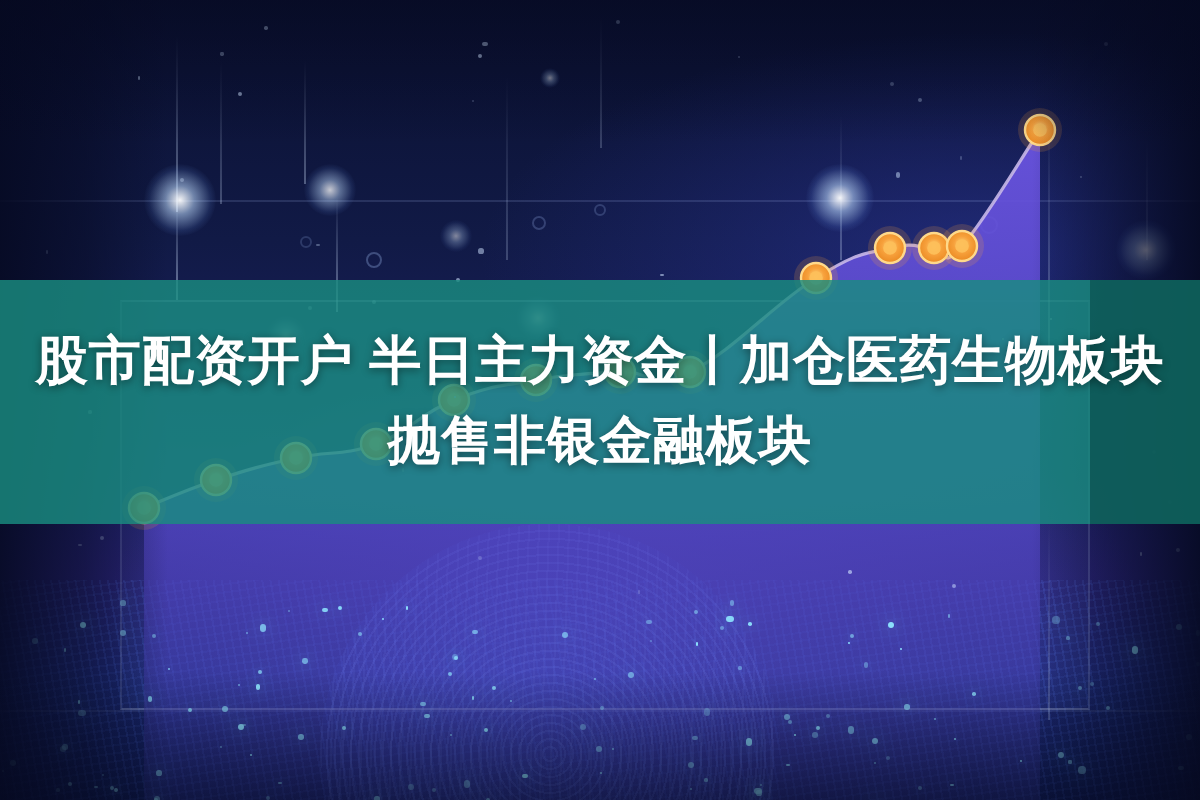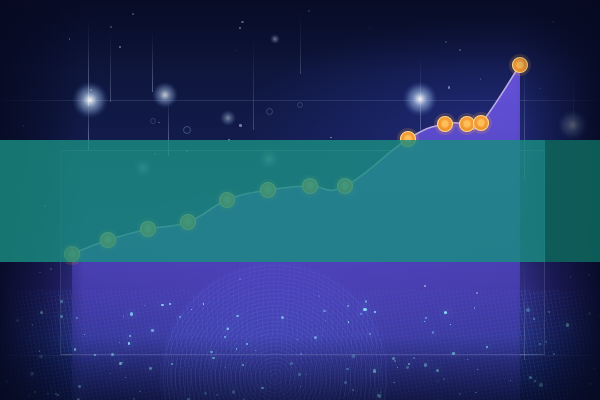--- a/index.html
+++ b/index.html
@@ -372,14 +372,18 @@
       <div class="dot" style="left: 540px; top: 88.1px; width: 1.2px; height: 1.2px; opacity: 0.34; background: rgb(207, 228, 255);"></div>
       <div class="dot" style="left: 584px; top: 249.8px; width: 1.9px; height: 1.9px; opacity: 0.34; background: rgb(207, 228, 255);"></div>
       <div class="dot" style="left: 551.5px; top: 21px; width: 2.1px; height: 2.1px; opacity: 0.21; background: rgb(207, 228, 255);"></div>
     </div>
 
   <div class="vignette"></div>
     <div class="vignette-v"></div>
     <div class="teal"></div>
   <div class="teal-dark"></div>
 
+  <div class="headline">
+    <span>股市配资开户 半日主力资金丨加仓医药生物板块</span>
+    <span class="l2">抛售非银金融板块</span>
+  </div>
 
 </div>
 
 </body></html>

